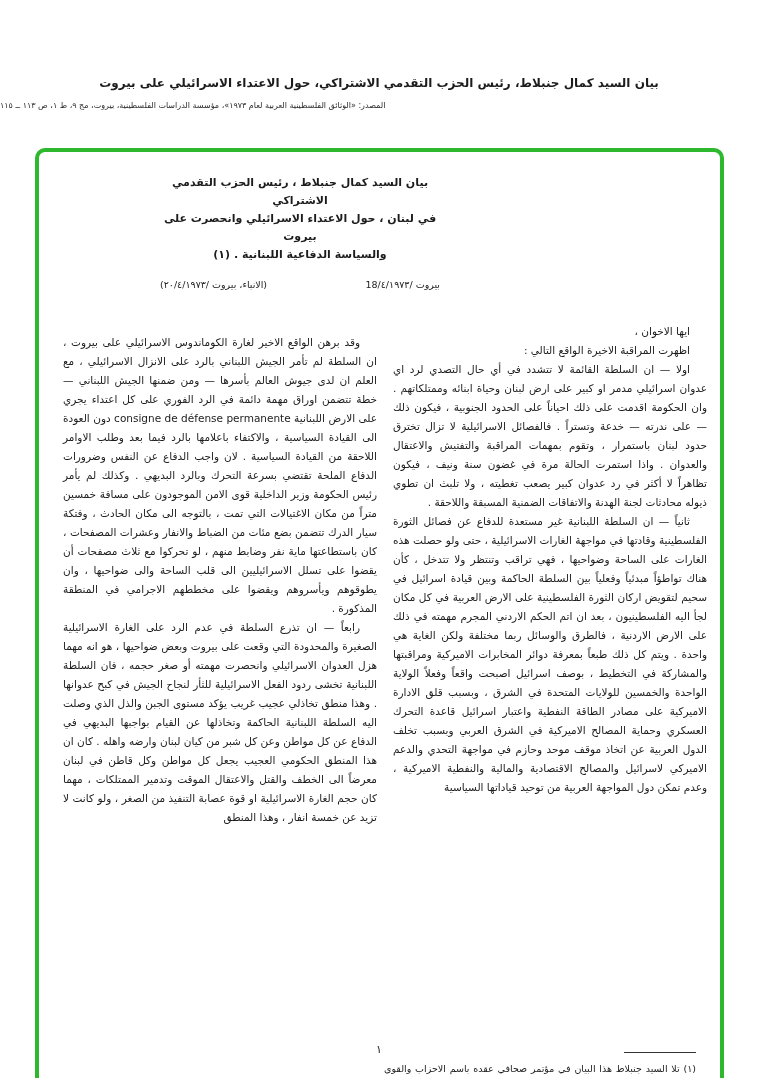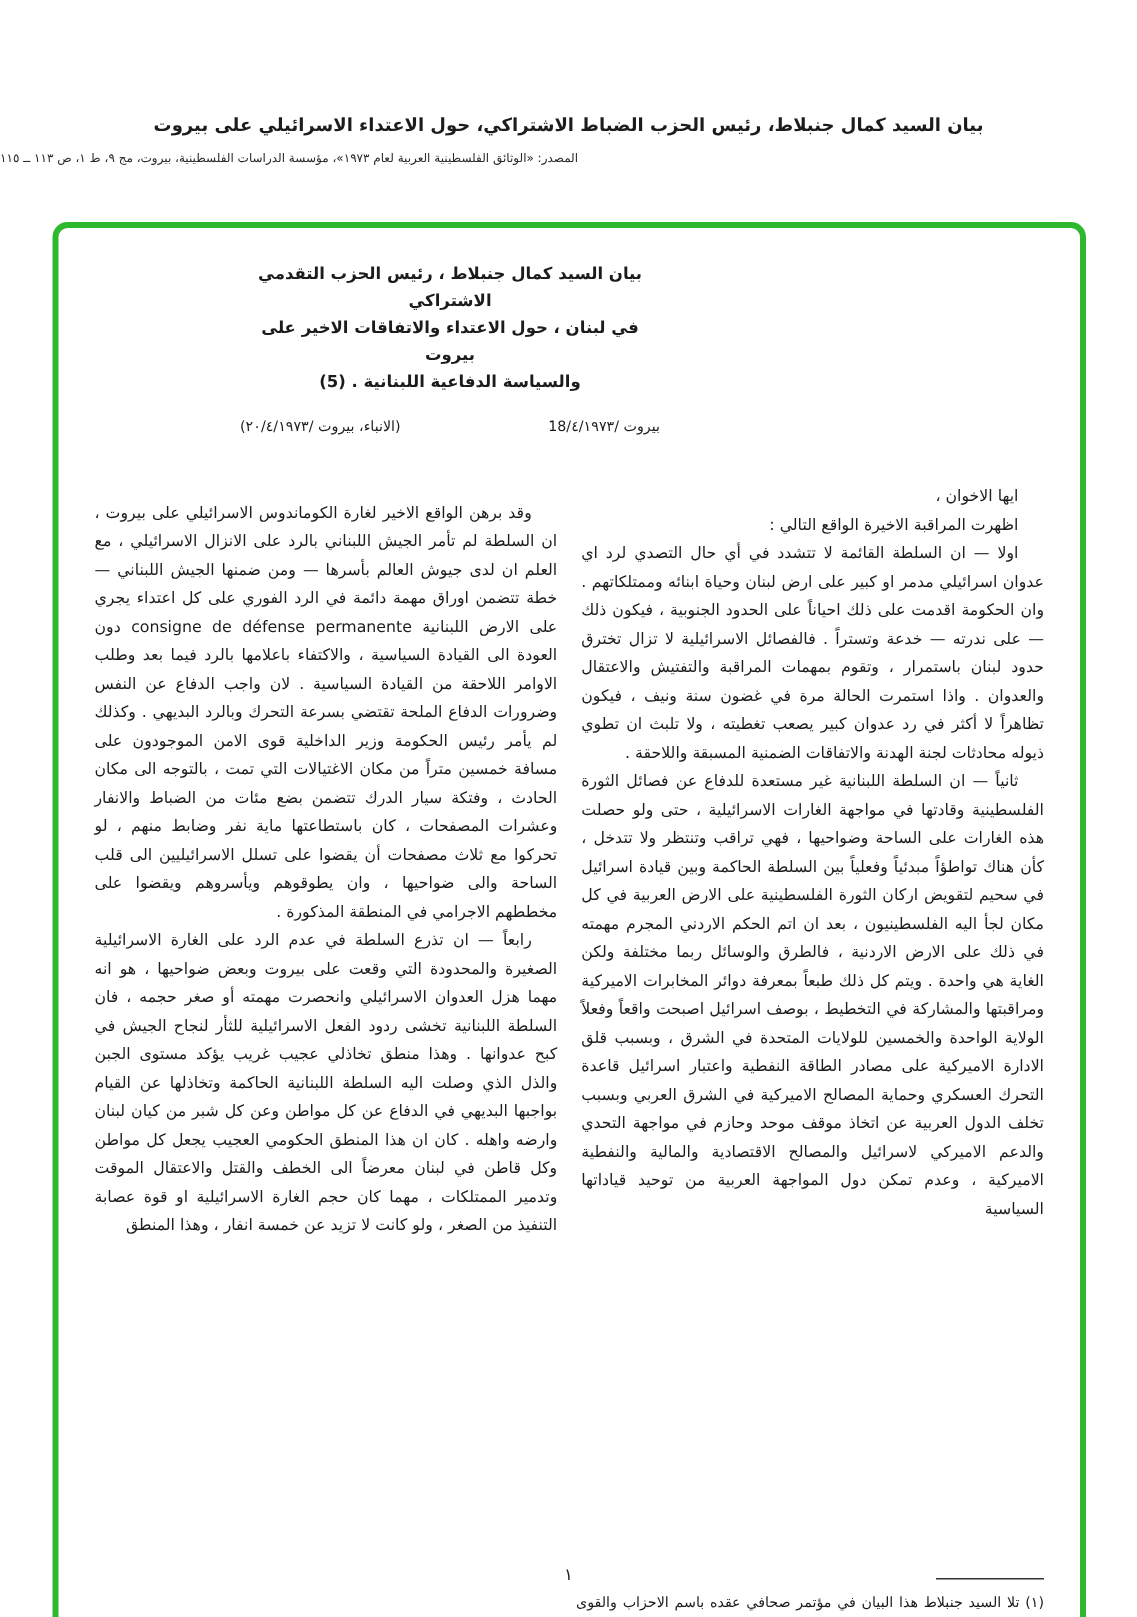--- a/index.html
+++ b/index.html
@@ -58,21 +58,21 @@
     justify-content: space-between;
     direction: rtl;
     font-weight: normal;
     font-size: 9.5px;
     margin-top: 12px;
   }
 
   .columns {
     display: flex;
     gap: 16px;
-    margin: 28px 24px 0 24px;
+    margin: 28px 13px 0 24px;
     direction: rtl;
     font-size: 10.5px;
     line-height: 19px;
     text-align: justify;
   }
   .col { flex: 1; min-width: 0; }
   .col-left { padding-top: 11px; }
 
   .columns p { margin: 0; text-indent: 17px; }
   .columns p.cont { text-indent: 0; }
@@ -101,30 +101,30 @@
     top: 1043px; left: 0; right: 0;
     text-align: center;
     font-size: 11px;
   }
 </style>
 </head>
 <body>
 
 <div class="page">
 
-  <div class="top-header">بيان السيد كمال جنبلاط، رئيس الحزب الضباط الاشتراكي، حول الاعتداء الاسرائيلي على بيروت</div>
+  <div class="top-header">بيان السيد كمال جنبلاط، رئيس الحزب التقدمي الاشتراكي، حول الاعتداء الاسرائيلي على بيروت</div>
 
   <div class="top-source">المصدر: «الوثائق الفلسطينية العربية لعام ١٩٧٣»، مؤسسة الدراسات الفلسطينية، بيروت، مج ٩، ط ١، ص ١١٣ ــ ١١٥</div>
 
   <div class="frame">
 
     <div class="doc-head">
       <div class="t-line">بيان السيد كمال جنبلاط ، رئيس الحزب التقدمي الاشتراكي</div>
-      <div class="t-line">في لبنان ، حول الاعتداء والاتفاقات الاخير على بيروت</div>
-      <div class="t-line">والسياسة الدفاعية اللبنانية . (5)</div>
+      <div class="t-line">في لبنان ، حول الاعتداء الاسرائيلي وانحصرت على بيروت</div>
+      <div class="t-line">والسياسة الدفاعية اللبنانية . (١)</div>
       <div class="dateline">
         <span>بيروت /18/٤/١٩٧٣</span>
         <span>(الانباء، بيروت /٢٠/٤/١٩٧٣)</span>
       </div>
     </div>
 
     <div class="columns">
 
       <div class="col col-right">
         <p>ايها الاخوان ،</p>

